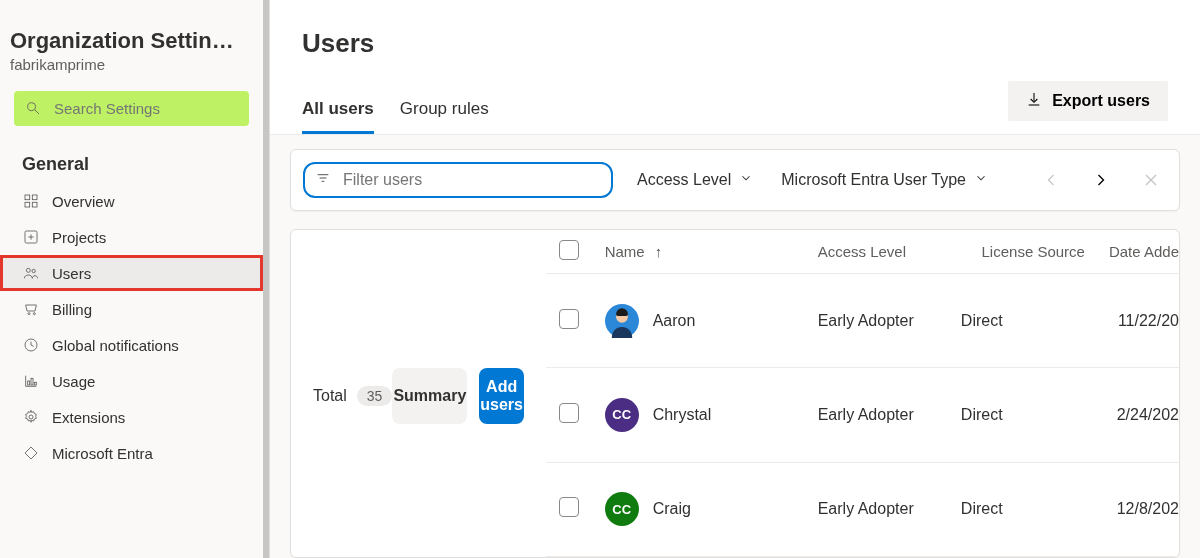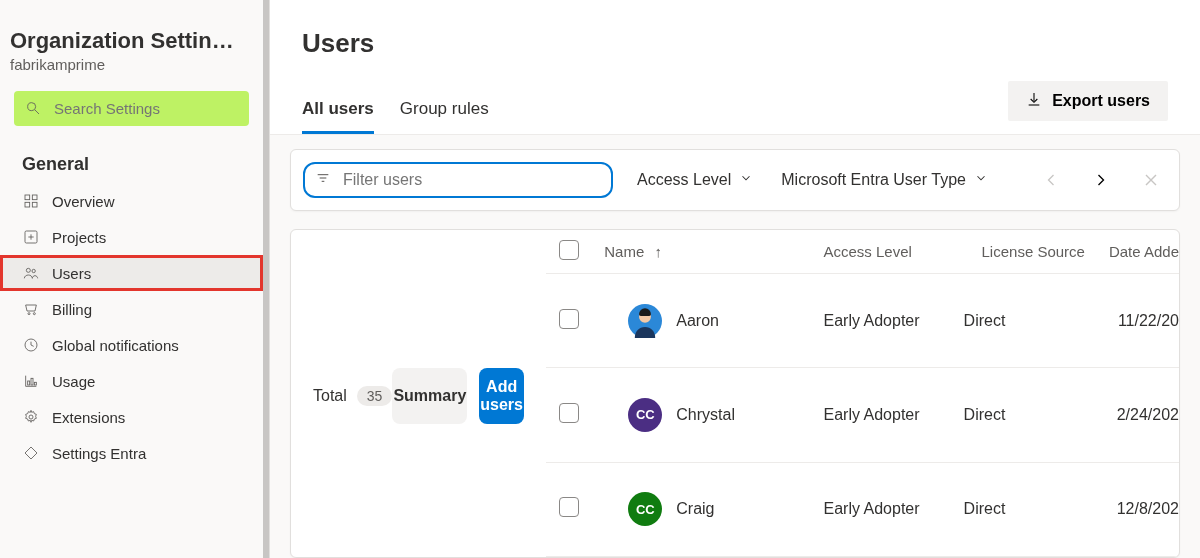--- a/index.html
+++ b/index.html
@@ -101,21 +101,21 @@
   }
   thead th:first-child, tbody td:first-child { width: 52px; text-align: center; }
   thead th:last-child, tbody td:last-child { text-align: right; padding-right: 0; }
   tbody td {
     padding: 22px 12px; border-bottom: 1px solid #edebe9; font-size: 16px; vertical-align: middle;
     white-space: nowrap;
   }
   .name-cell { display: flex; align-items: center; gap: 14px; }
   .avatar {
     width: 34px; height: 34px; border-radius: 50%; display: inline-flex; align-items: center;
-    justify-content: center; color: #fff; font-size: 13px; font-weight: 600; flex: 0 0 34px; margin-left: 24px;
+    justify-content: center; color: #fff; font-size: 13px; font-weight: 600; flex: 0 0 34px;
   }
   .avatar.person svg { width: 34px; height: 34px; }
   .checkbox {
     width: 20px; height: 20px; border: 1px solid #8a8886; border-radius: 4px; display: inline-block;
     background: #fff; cursor: pointer;
   }
   .sort-arrow { margin-left: 6px; }
   .col-name   { width: 380px; }
   .col-access { width: 190px; }
   .col-source { width: 190px; text-align: right; }
@@ -213,21 +213,21 @@
             </svg>
           </span>
           <span>Extensions</span>
         </li>
         <li class="nav-item">
           <span class="nav-icon">
             <svg viewBox="0 0 24 24">
               <polygon points="12 3 21 12 12 21 3 12"></polygon>
             </svg>
           </span>
-          <span>Settings Entra</span>
+          <span>Microsoft Entra</span>
         </li>
       </ul>
   </div>
 </aside>
 
 <main class="main">
   <div class="page-header">
     <div class="page-title-row">
       <h1 class="page-title">Users</h1>
     </div>

